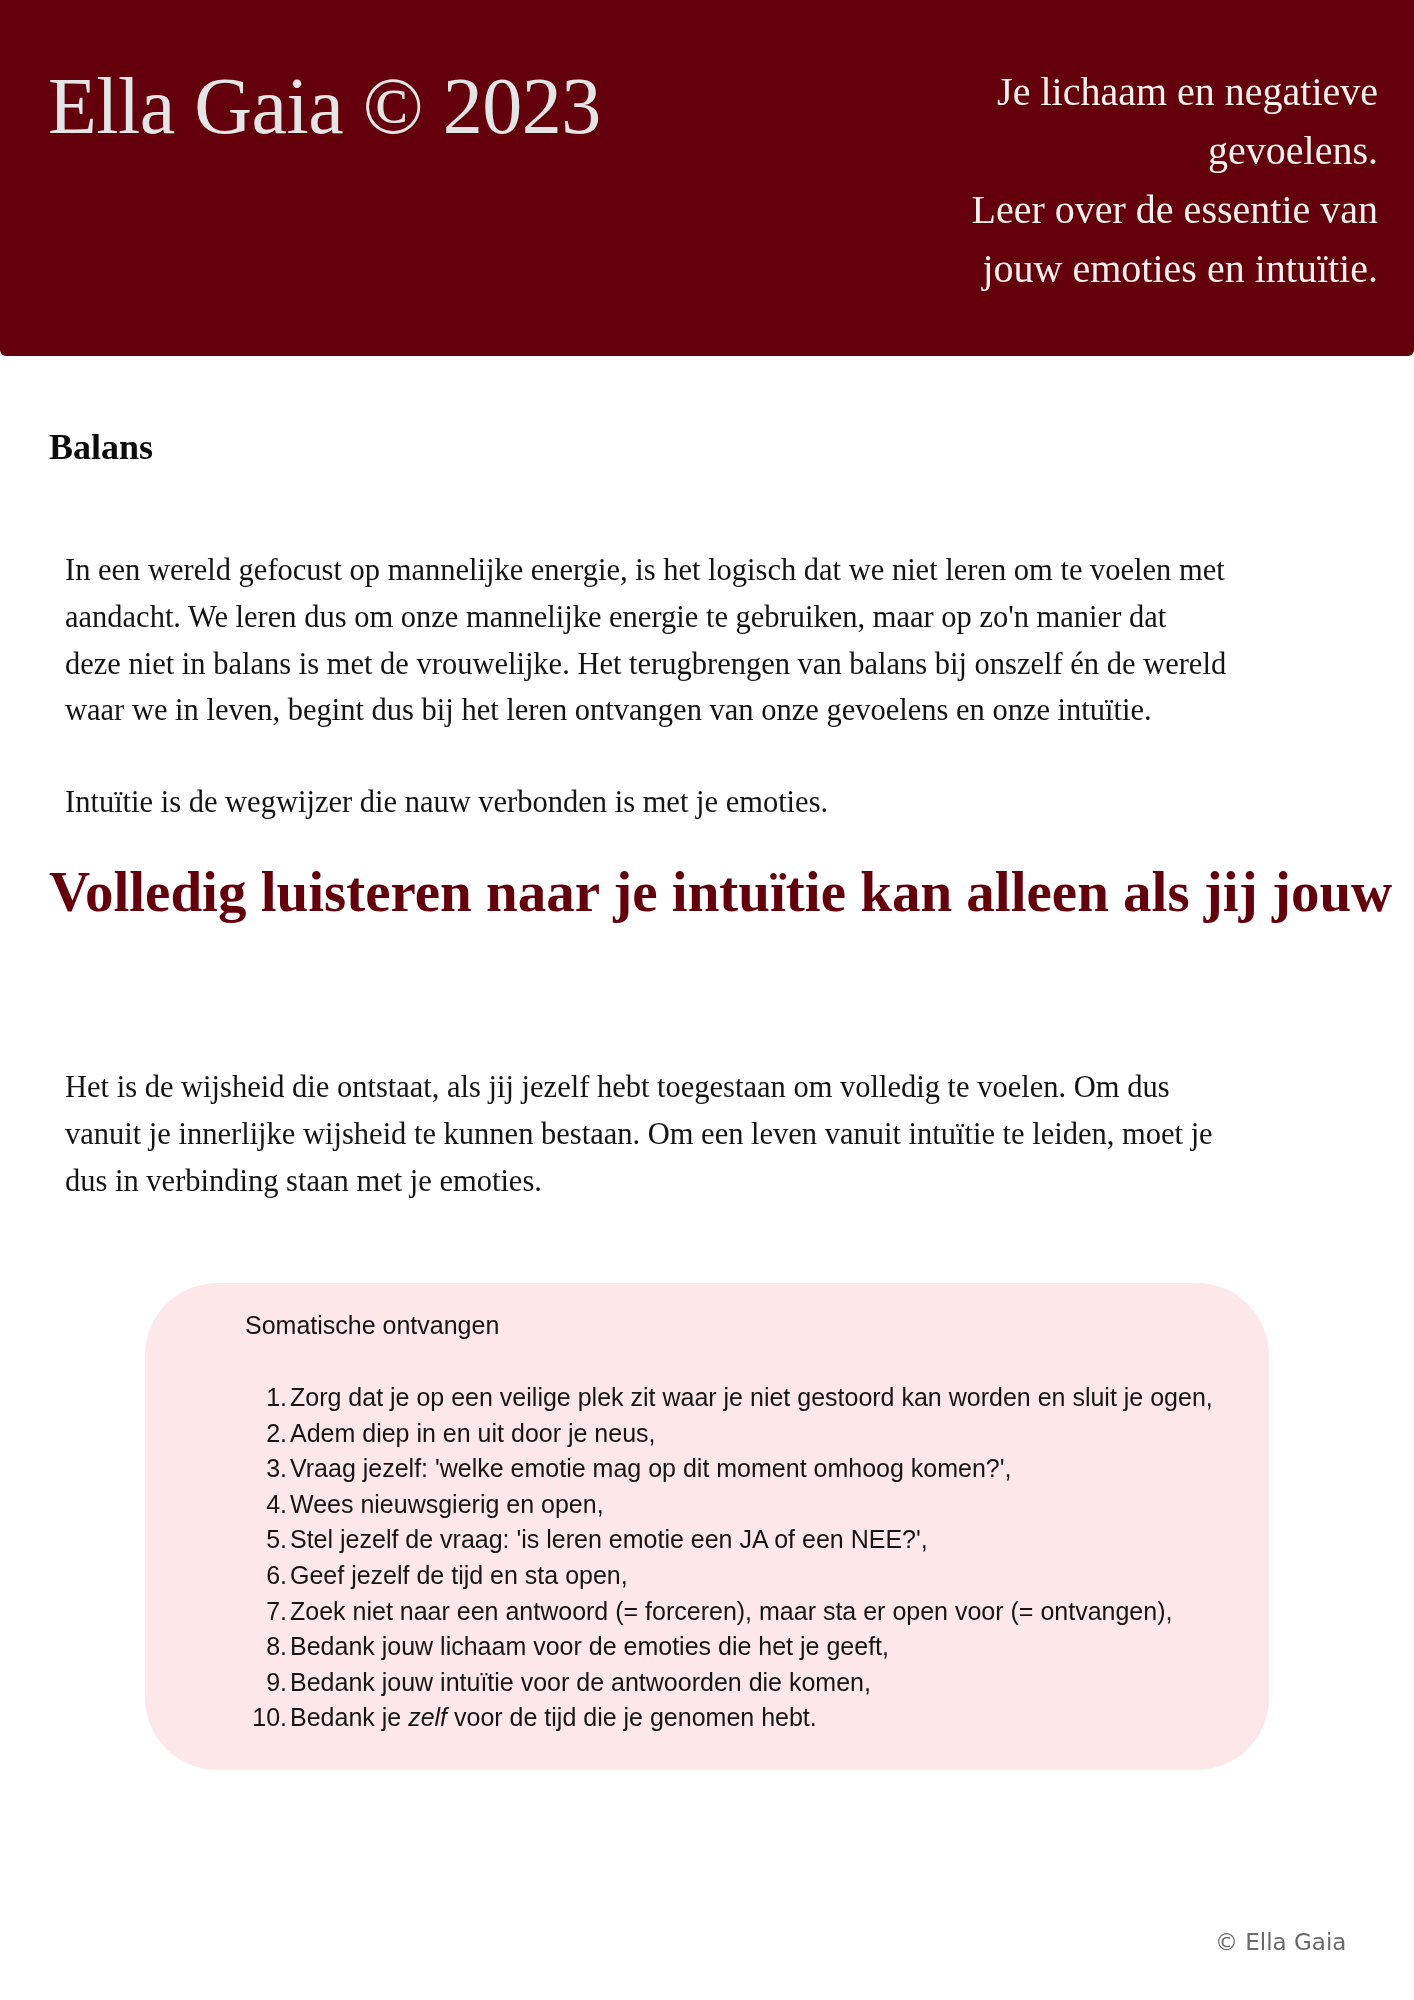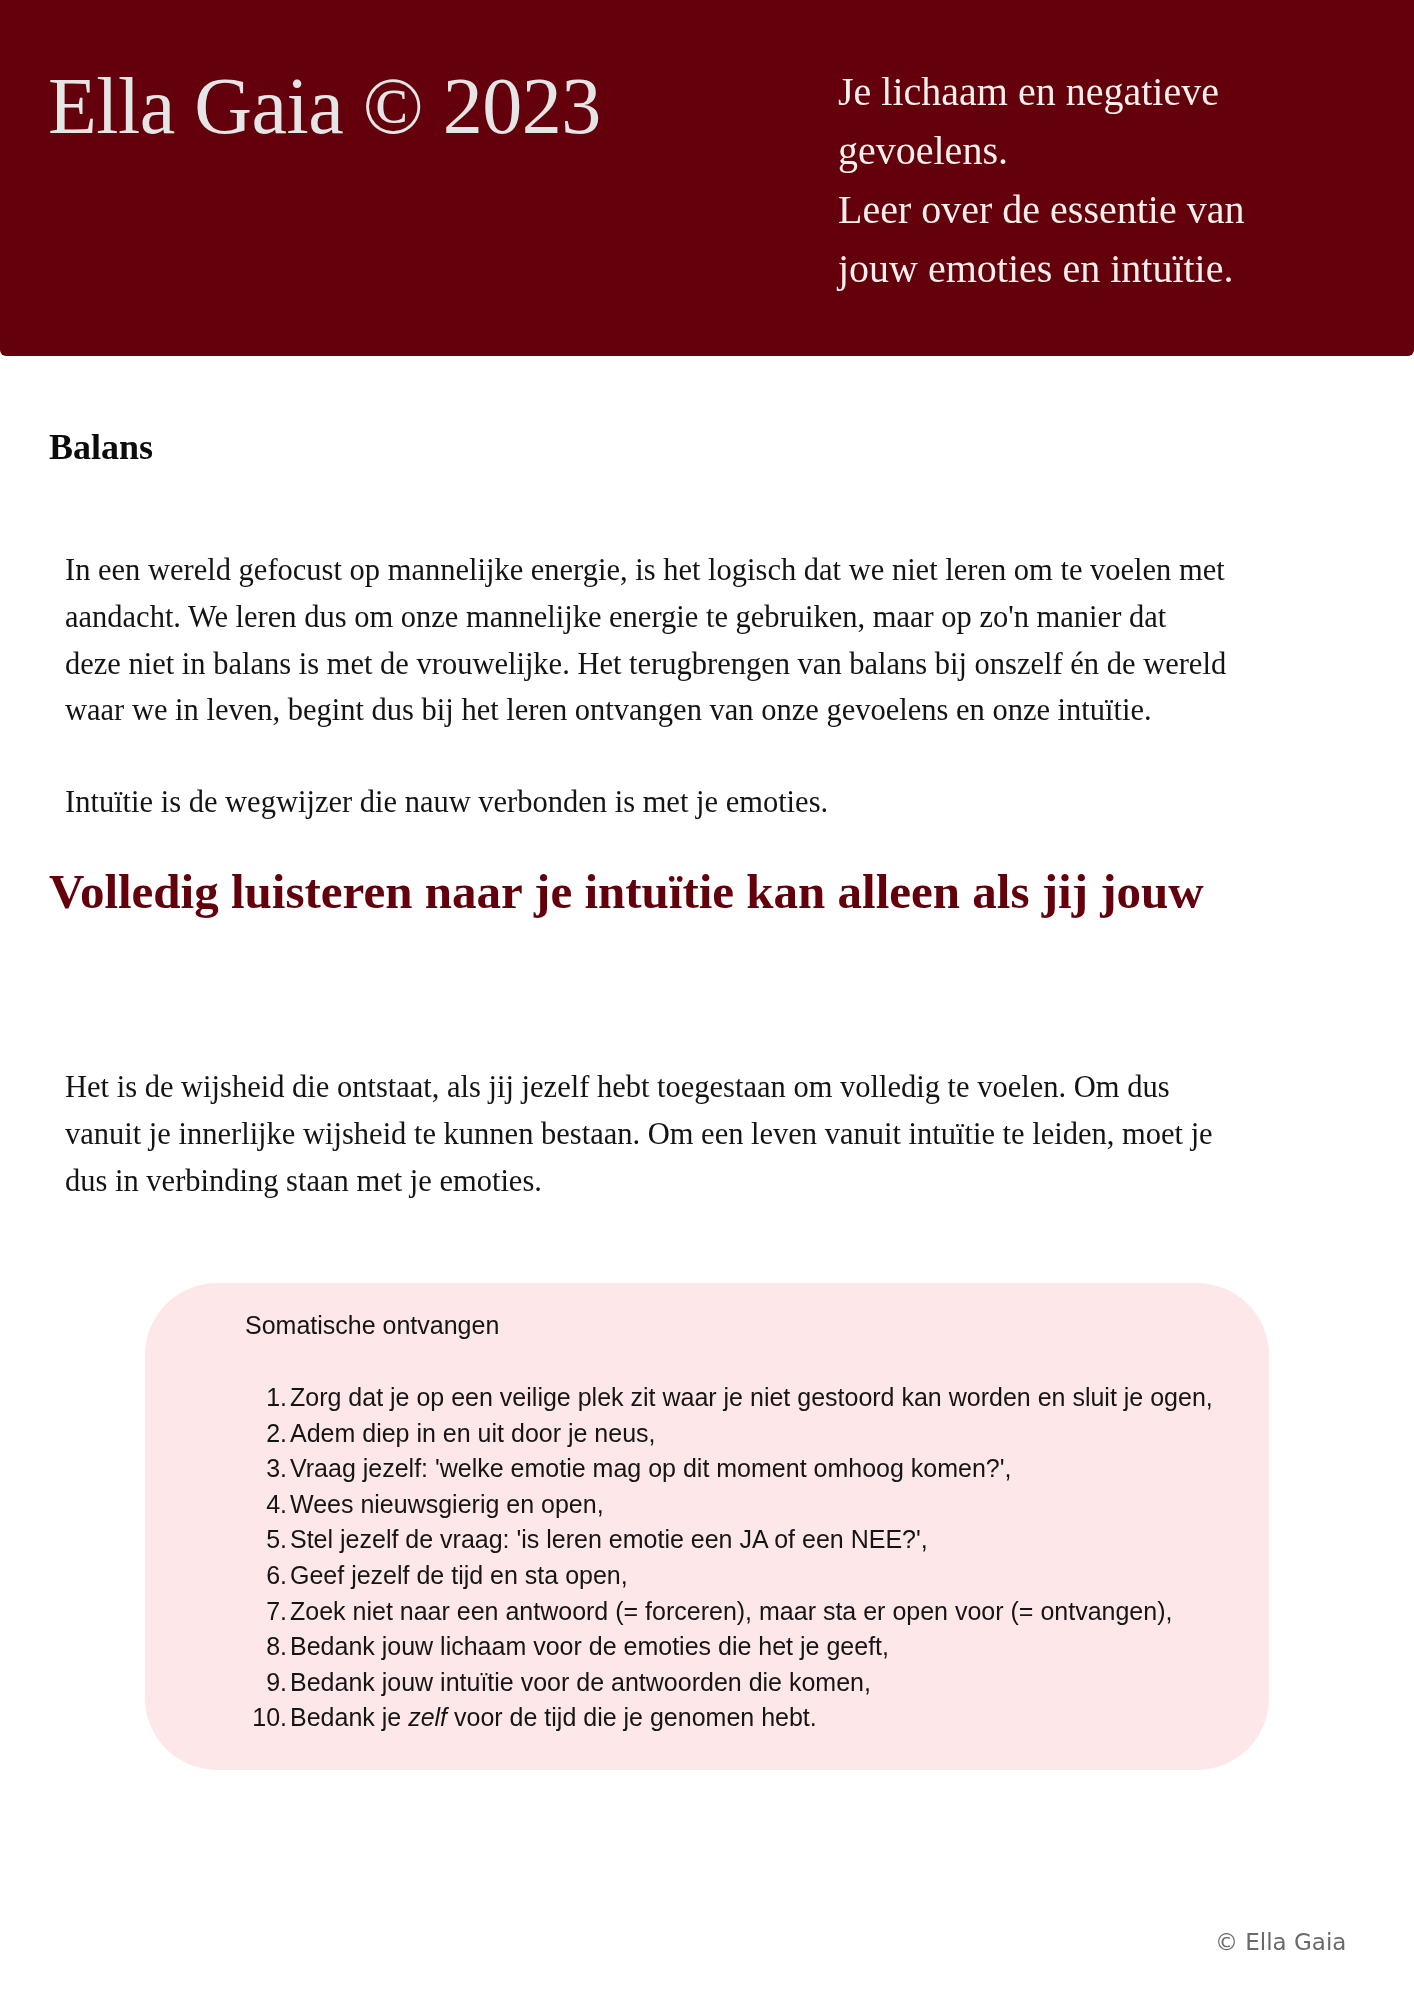--- a/index.html
+++ b/index.html
@@ -30,21 +30,21 @@
       letter-spacing: -0.5px;
     }
     .tagline {
       position: absolute;
       left: 838px; top: 62px;
       width: 540px;
       font-size: 40px;
       line-height: 59px;
       color: #fbf0ec;
     }
-    .tagline span { display: block; white-space: nowrap; }
+    .tagline span { display: block; white-space: nowrap; text-align: right; }
     .section-heading {
       position: absolute;
       left: 49px; top: 424px;
       font-size: 36px;
       font-weight: bold;
       line-height: 46px;
       margin: 0;
       color: #0c0c0c;
     }
     .para {
@@ -56,21 +56,21 @@
       margin: 16px;
       color: #141414;
     }
     .para span { display: block; white-space: nowrap; }
     #p1 { top: 531px; }
     #p2 { top: 763px; }
     #p3 { top: 1048px; }
     .highlight {
       position: absolute;
       left: 49px; top: 855px;
-      font-size: 49px;
+      font-size: 57px;
       line-height: 73px;
       font-weight: bold;
       color: #63000b;
       margin: 0;
     }
     .highlight span { display: block; white-space: nowrap; }
     .exercise-box {
       position: absolute;
       left: 145px; top: 1283px;
       width: 1124px; height: 487px;

